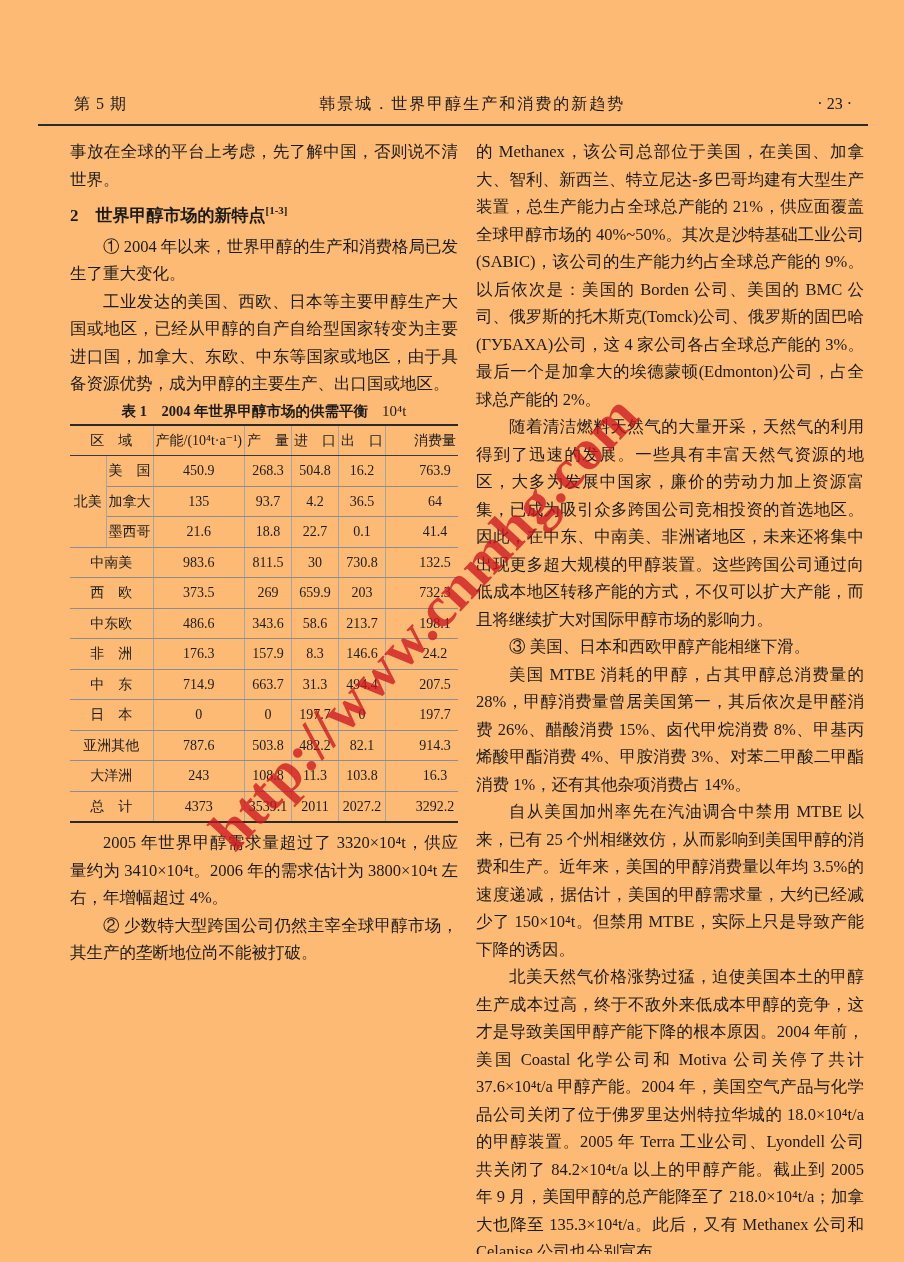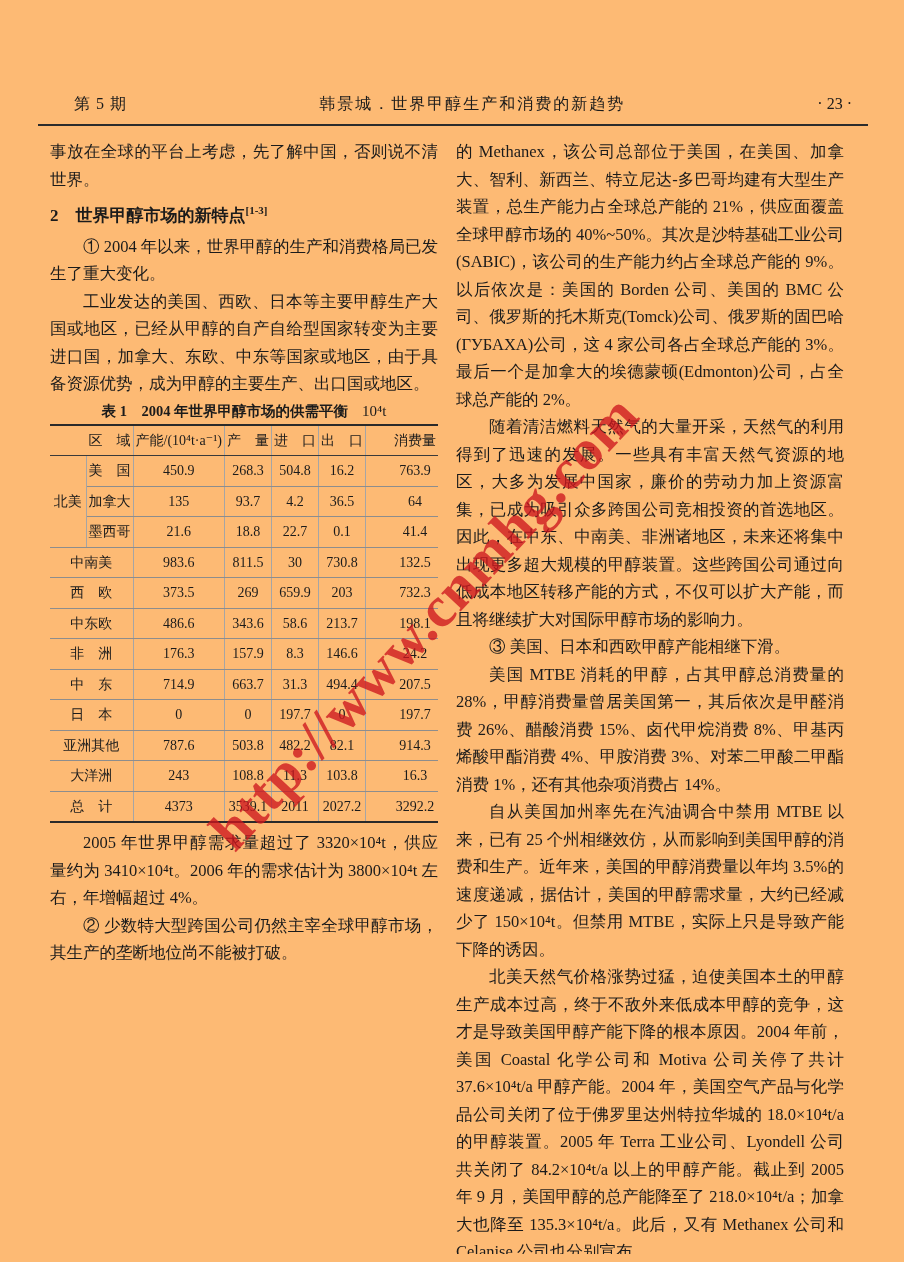--- a/index.html
+++ b/index.html
@@ -20,21 +20,21 @@
   }
   .pagehead .issue{padding-left:34px;letter-spacing:1px;}
   .pagehead .ptitle{letter-spacing:2px;}
   .pagehead .pno{padding-right:12px;}
   .headrule{
     position:absolute;top:124px;left:38px;width:830px;height:0;
     border-top:2px solid #2c2c2c;
   }
   
   .cols{
-    position:absolute;top:138px;left:50px;width:794px;height:1116px;
+    position:absolute;top:138px;left:70px;width:794px;height:1116px;
     display:flex;gap:18px;overflow:hidden;
   }
   .col{
     width:388px;flex:0 0 388px;
     font-size:16.5px;line-height:27.5px;
     text-align:justify;
   }
   .col p{margin:0;text-indent:2em;}
   .col p.noindent{text-indent:0;}
   .col h2{
@@ -52,21 +52,21 @@
   table.supply{
     width:100%;border-collapse:collapse;
     border-top:2px solid #2a2a2a;border-bottom:2px solid #2a2a2a;
     font-size:14px;margin-bottom:6px;
   }
   table.supply th,table.supply td{
     padding:1px 2px;height:20px;text-align:center;font-weight:normal;
     border-bottom:1px solid #8d8d8d;border-right:1px solid #a5a5a5;
     white-space:nowrap;
   }
-  table.supply th{border-bottom:1.5px solid #3a3a3a;text-align:right;}
+  table.supply th{border-bottom:1.5px solid #3a3a3a;}
   table.supply td:last-child,table.supply th:last-child{border-right:none;padding-left:28px;}
   table.supply tr:last-child td{border-bottom:none;font-weight:normal;}
   td.grp{width:34px;border-right:1px solid #a5a5a5;}
   
   .watermark{
     position:absolute;left:424px;top:622px;
     transform:translate(-50%,-50%) rotate(-47deg);
     font-size:58px;font-weight:bold;letter-spacing:1px;
     color:rgba(205,22,30,0.78);
     white-space:nowrap;pointer-events:none;

